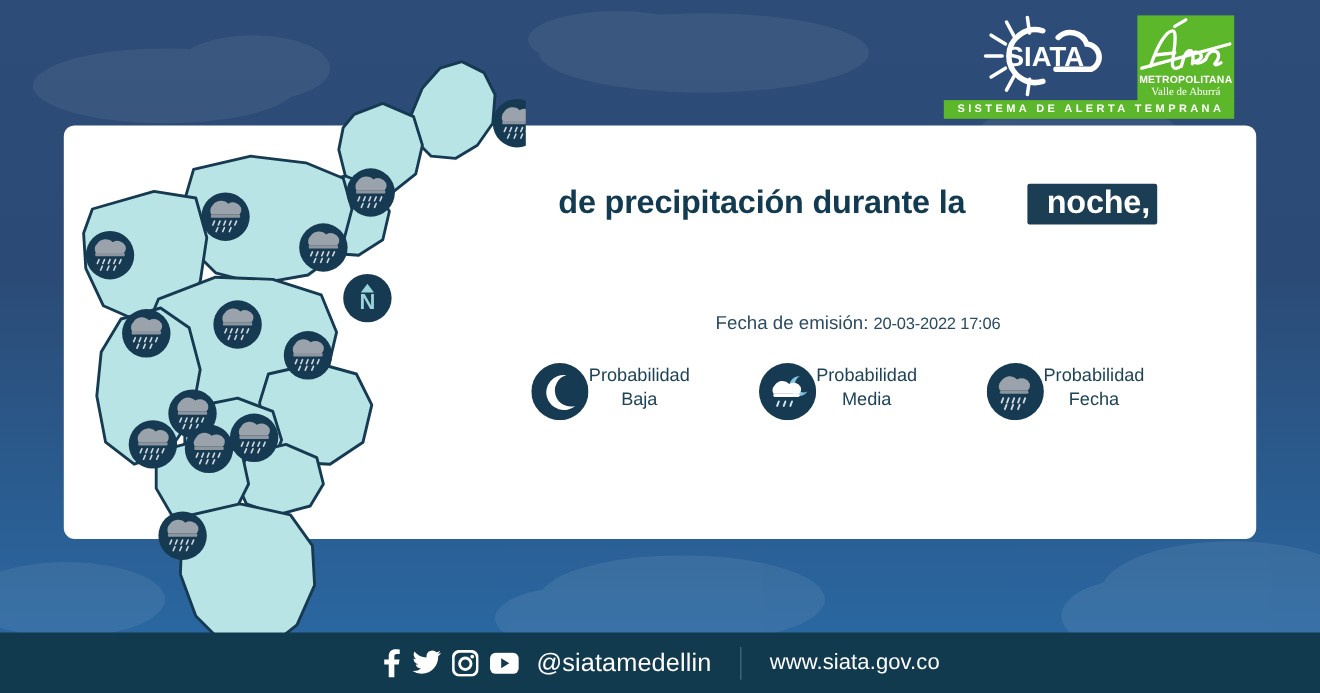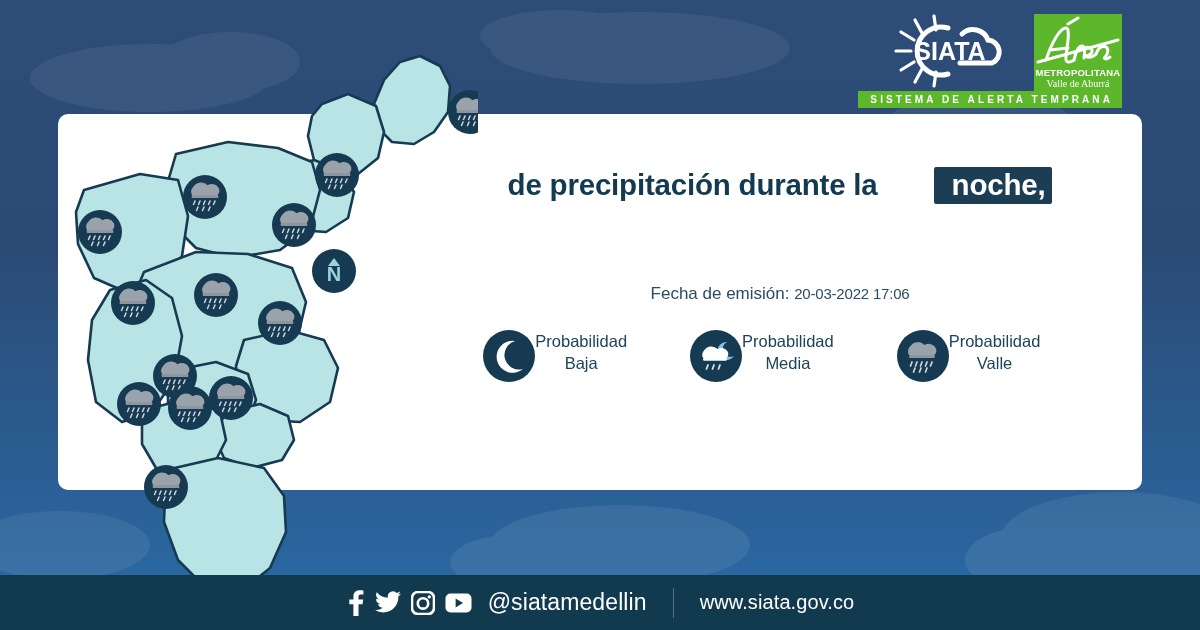--- a/index.html
+++ b/index.html
@@ -287,21 +287,21 @@
           <line x1="25" y1="32" x2="23.5" y2="36"></line>
           <line x1="30" y1="32" x2="28.5" y2="36"></line>
           <line x1="35" y1="32" x2="33.5" y2="36"></line>
           <line x1="18" y1="38" x2="16.5" y2="42"></line>
           <line x1="24" y1="38" x2="22.5" y2="42"></line>
           <line x1="30" y1="38" x2="28.5" y2="42"></line>
         </g>
       </svg>
       <div class="legend-label">
         <div>Probabilidad</div>
-        <div>Valle</div>
+        <div>Fecha</div>
       </div>
     </div>
   </div>
 
   <div class="footer">
     <div class="social">
       <svg width="19" height="26" viewBox="0 0 19 26">
         <path d="M12.5,26 V14.2 h4 L17.2,9.6 H12.5 V6.9 c0,-1.4 .4,-2.3 2.3,-2.3 H17.4 V.4
                  C16.9,.3 15.4,.2 13.6,.2 C9.9,.2 7.4,2.4 7.4,6.4 v3.2 H3.3 v4.6 h4.1 V26 Z" fill="#ffffff"></path>
       </svg>

